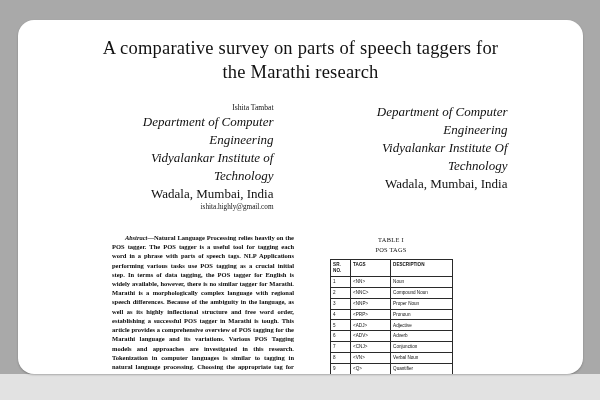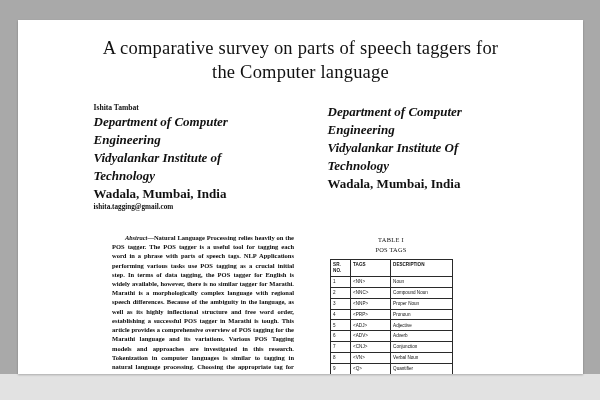--- a/index.html
+++ b/index.html
@@ -29,20 +29,21 @@
   }
   #page {
     position: absolute;
     left: 18px;
     top: 20px;
     width: 565px;
     height: 354px;
     background: #ffffff;
     box-shadow: 0 1px 2px rgba(0,0,0,0.25);
     overflow: hidden;
+    border-radius: 16px;
   }
   .title {
     margin: 0;
     padding: 16px 52px 0 52px;
     font-family: "Liberation Serif", serif;
     font-size: 18.5px;
     font-weight: normal;
     line-height: 1.32;
     text-align: center;
     color: #111;
@@ -51,23 +52,22 @@
   .title .line2 { display: block; }
   .authors {
     display: flex;
     justify-content: center;
     gap: 54px;
     margin-top: 18px;
     padding: 0 36px;
   }
   .author {
     width: 180px;
-    text-align: left;
+    text-align: right;
     line-height: 1.38;
-    font-weight: bold;
   }
   .author .name {
     font-size: 7.6px;
     color: #111;
   }
   .author .dept,
   .author .inst {
     font-size: 13px;
     font-style: italic;
     color: #111;
@@ -165,31 +165,31 @@
 <body>
 
 <div id="viewport">
 
   <div id="lower-band"></div>
 
   <div id="page">
 
     <h1 class="title">
       <span>A comparative survey on parts of speech taggers for</span>
-      <span class="line2">the Computer language</span>
+      <span class="line2">the Marathi research</span>
     </h1>
 
     <div class="authors">
 
       <div class="author">
         <div class="name">Ishita Tambat</div>
         <div class="dept">Department of Computer Engineering</div>
         <div class="inst">Vidyalankar Institute of Technology</div>
         <div class="city">Wadala, Mumbai, India</div>
-        <div class="email">ishita.tagging@gmail.com</div>
+        <div class="email">ishita.highly@gmail.com</div>
       </div>
 
       <div class="author">
         <div class="dept">Department of Computer Engineering</div>
         <div class="inst">Vidyalankar Institute Of Technology</div>
         <div class="city">Wadala, Mumbai, India</div>
       </div>
 
     </div>
 

